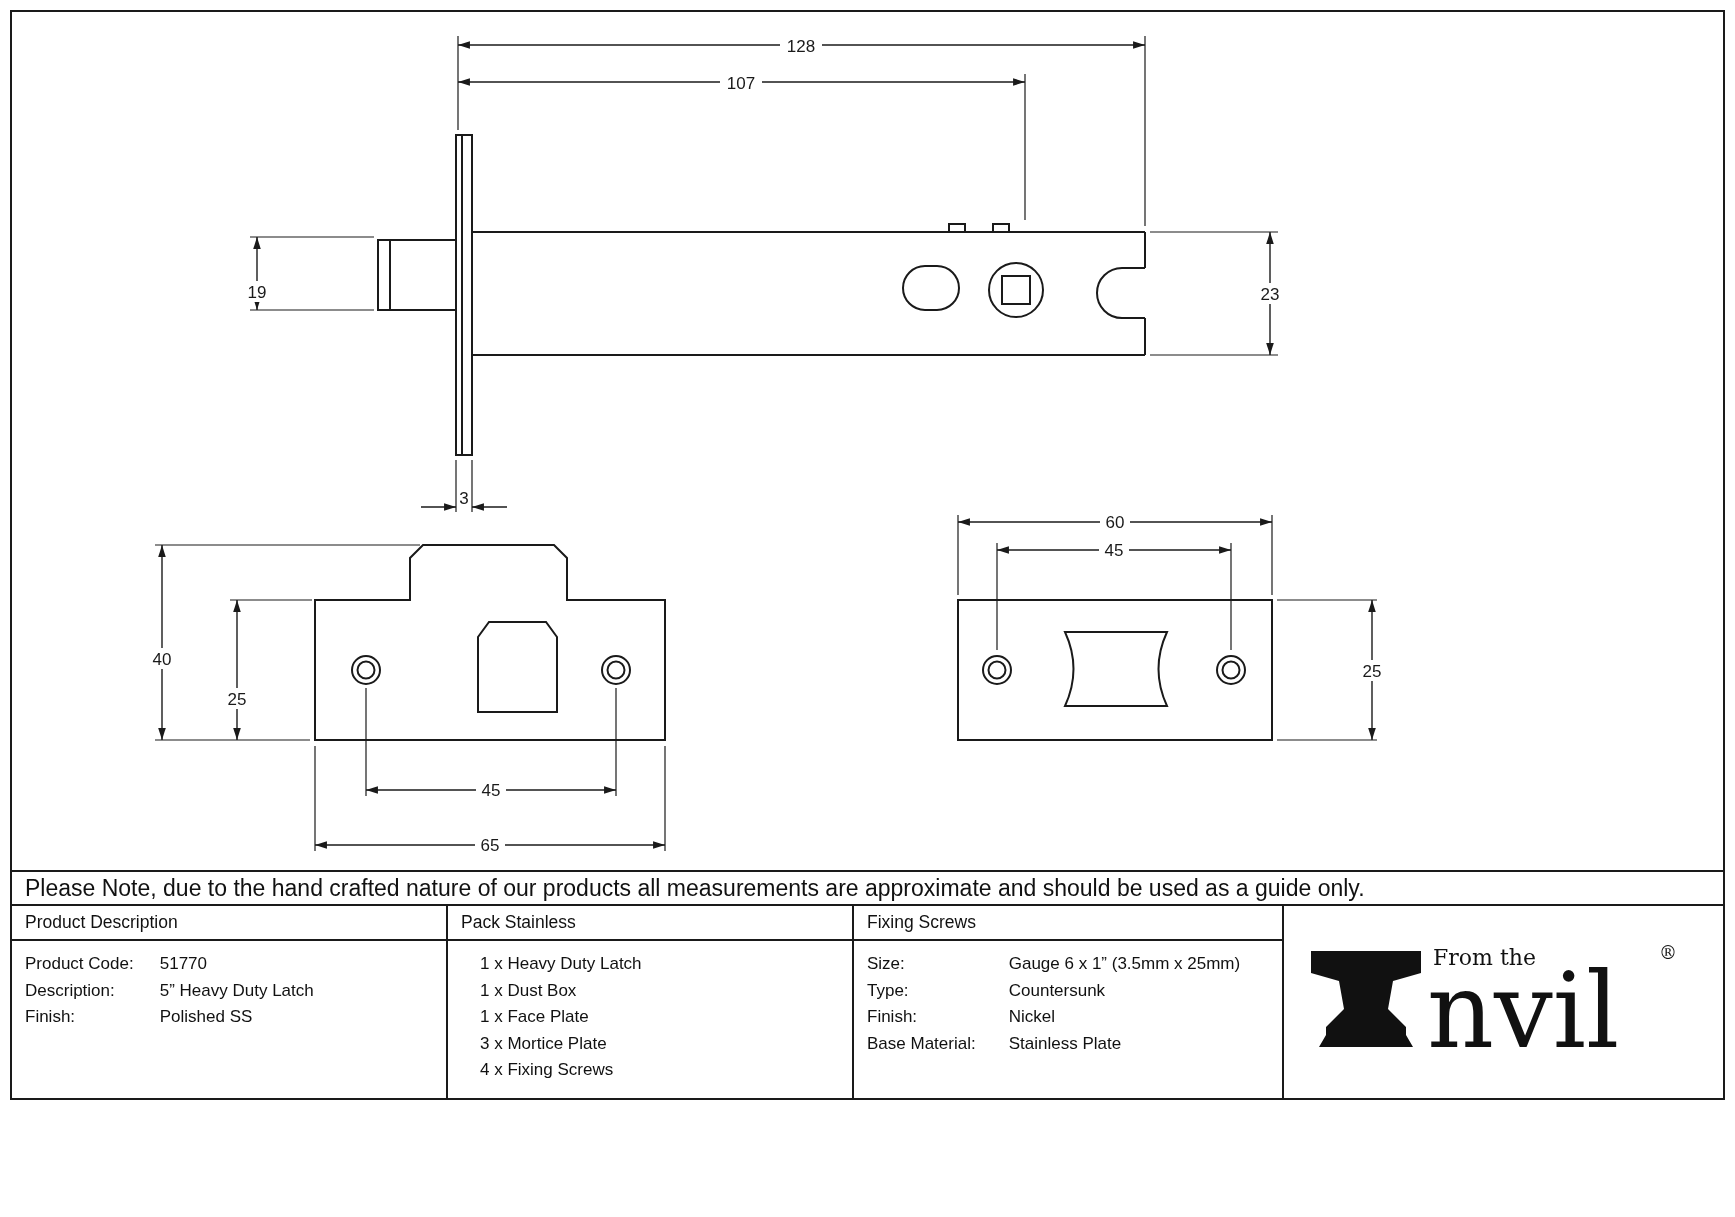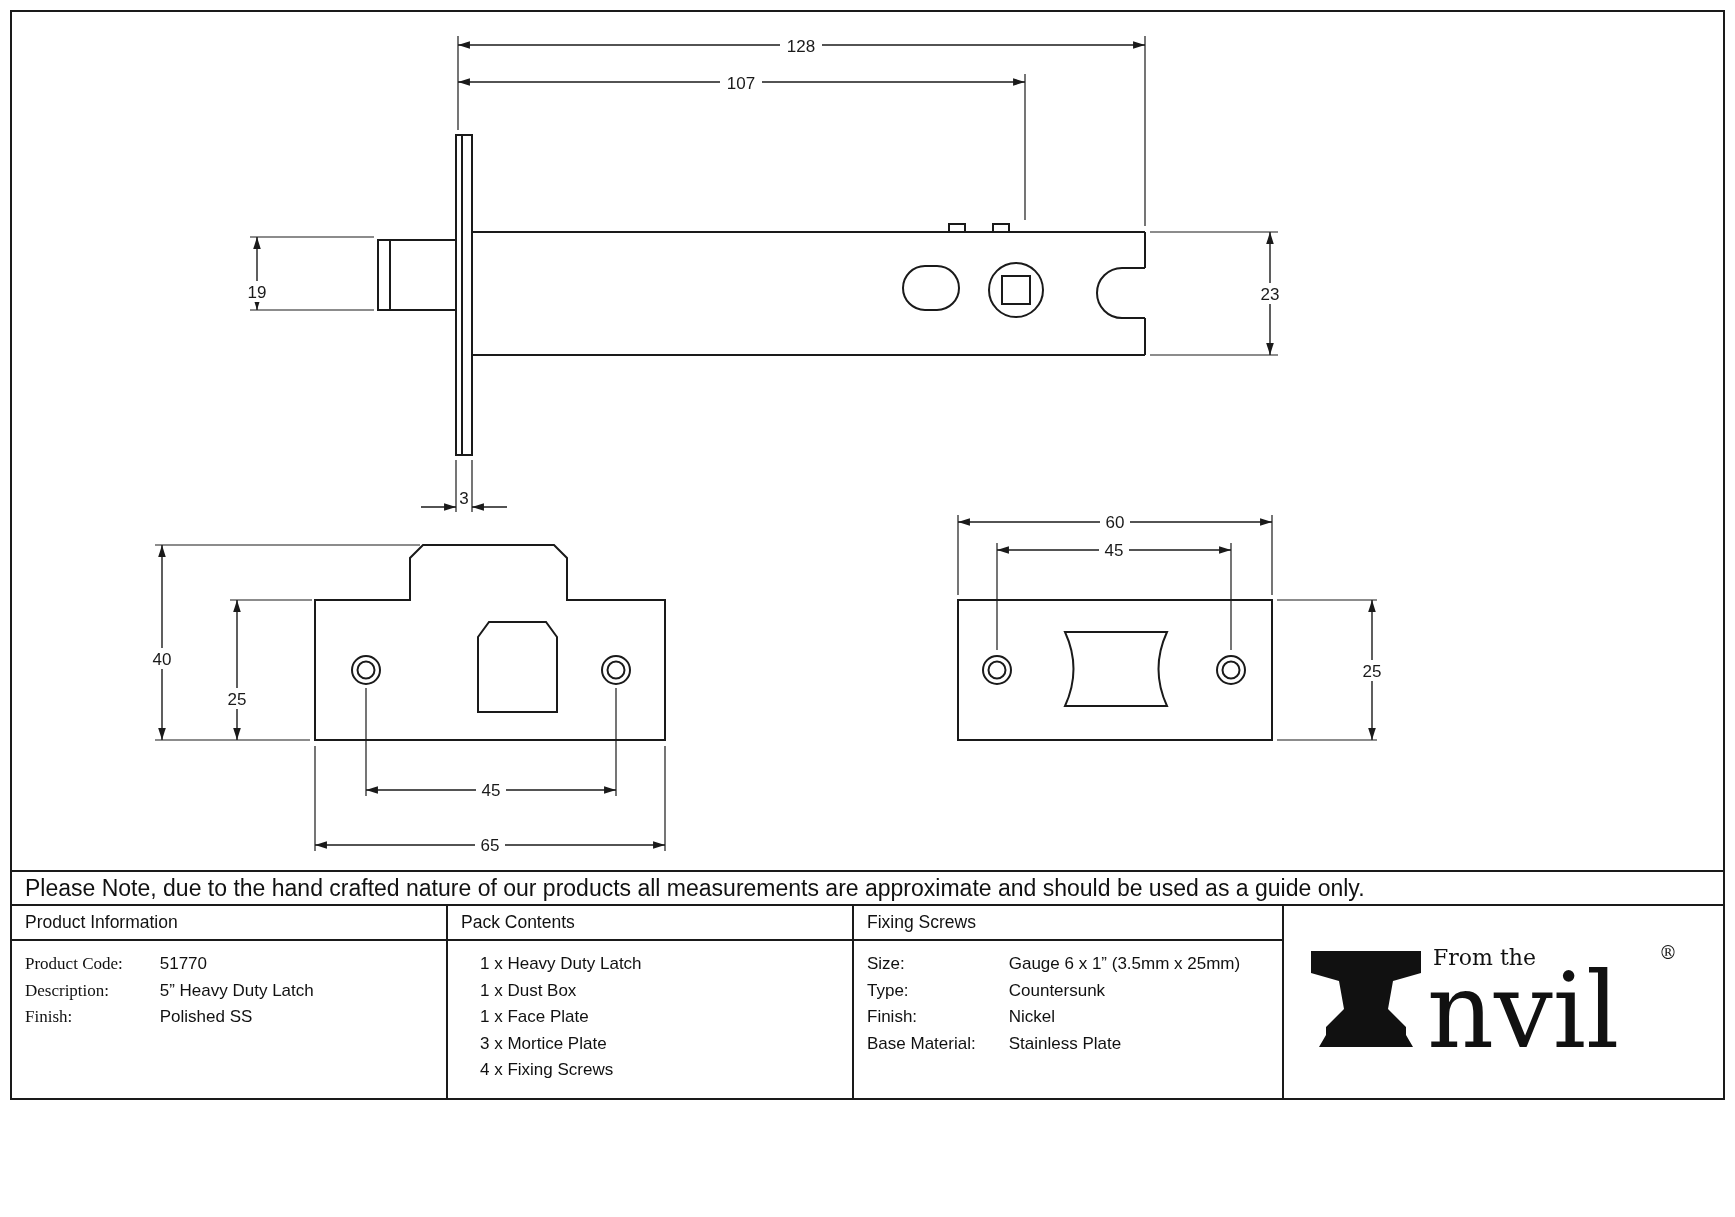--- a/index.html
+++ b/index.html
@@ -13,21 +13,21 @@
             padding-left:13px;font-size:23px;}
   .info-table{flex:1;border-top:2px solid #1a1a1a;display:grid;
               grid-template-columns:436px 406px 430px 1fr;
               grid-template-rows:35px 1fr;box-sizing:border-box;}
   .th{border-right:2px solid #1a1a1a;border-bottom:2px solid #1a1a1a;
       display:flex;align-items:center;padding-left:13px;font-size:17.5px;box-sizing:border-box;}
   .td{border-right:2px solid #1a1a1a;padding:10px 13px;font-size:17px;box-sizing:border-box;}
   .td.c2{padding:10px 32px;}
   .kv{line-height:26.5px;white-space:nowrap;}
   .kv .k{display:inline-block;}
-  .c1 .k{width:130px;font-family:Liberation Serif, serif;}
+  .c1 .k{width:130px;}
   .c3 .k{width:137px;}
   .list-item{line-height:26.5px;white-space:nowrap;}
   .logo-cell{grid-column:4;grid-row:1/3;display:flex;align-items:center;justify-content:center;border-radius:29px;}
   
   .obj{stroke:#1a1a1a;stroke-width:2;fill:none;stroke-linejoin:miter;}
   .objf{stroke:#1a1a1a;stroke-width:2;fill:#fff;stroke-linejoin:miter;}
   .ext{stroke:#1a1a1a;stroke-width:1.2;}
   .dim{stroke:#1a1a1a;stroke-width:1.4;marker-start:url(#arrow);marker-end:url(#arrow);}
   .dimE{stroke:#1a1a1a;stroke-width:1.4;marker-end:url(#arrow);}
   .dimS{stroke:#1a1a1a;stroke-width:1.4;marker-start:url(#arrow);}
@@ -187,22 +187,22 @@
           <text class="dimtxt" x="1372" y="671">25</text>
         </g>
       </svg>
     </div>
 
     <div class="note-bar">
       <span>Please Note, due to the hand crafted nature of our products all measurements are approximate and should be used as a guide only.</span>
     </div>
 
     <div class="info-table">
-      <div class="th c1">Product Information</div>
-      <div class="th c2">Pack Contents</div>
+      <div class="th c1">Product Description</div>
+      <div class="th c2">Pack Stainless</div>
       <div class="th c3">Fixing Screws</div>
 
       <div class="logo-cell">
         <svg width="390" height="135" viewBox="0 0 390 135">
           <polygon fill="#111" points="2,16 112,16 112,38 84,46 79,74 97,92 97,100 104,112 10,112 17,100 17,92 35,74 30,46 2,38"></polygon>
           <text class="logo-small" x="124" y="30">From the</text>
           <text class="logo-reg" x="350" y="24">®</text>
           <text class="logo-big" x="118" y="112">nvil</text>
         </svg>
       </div>

